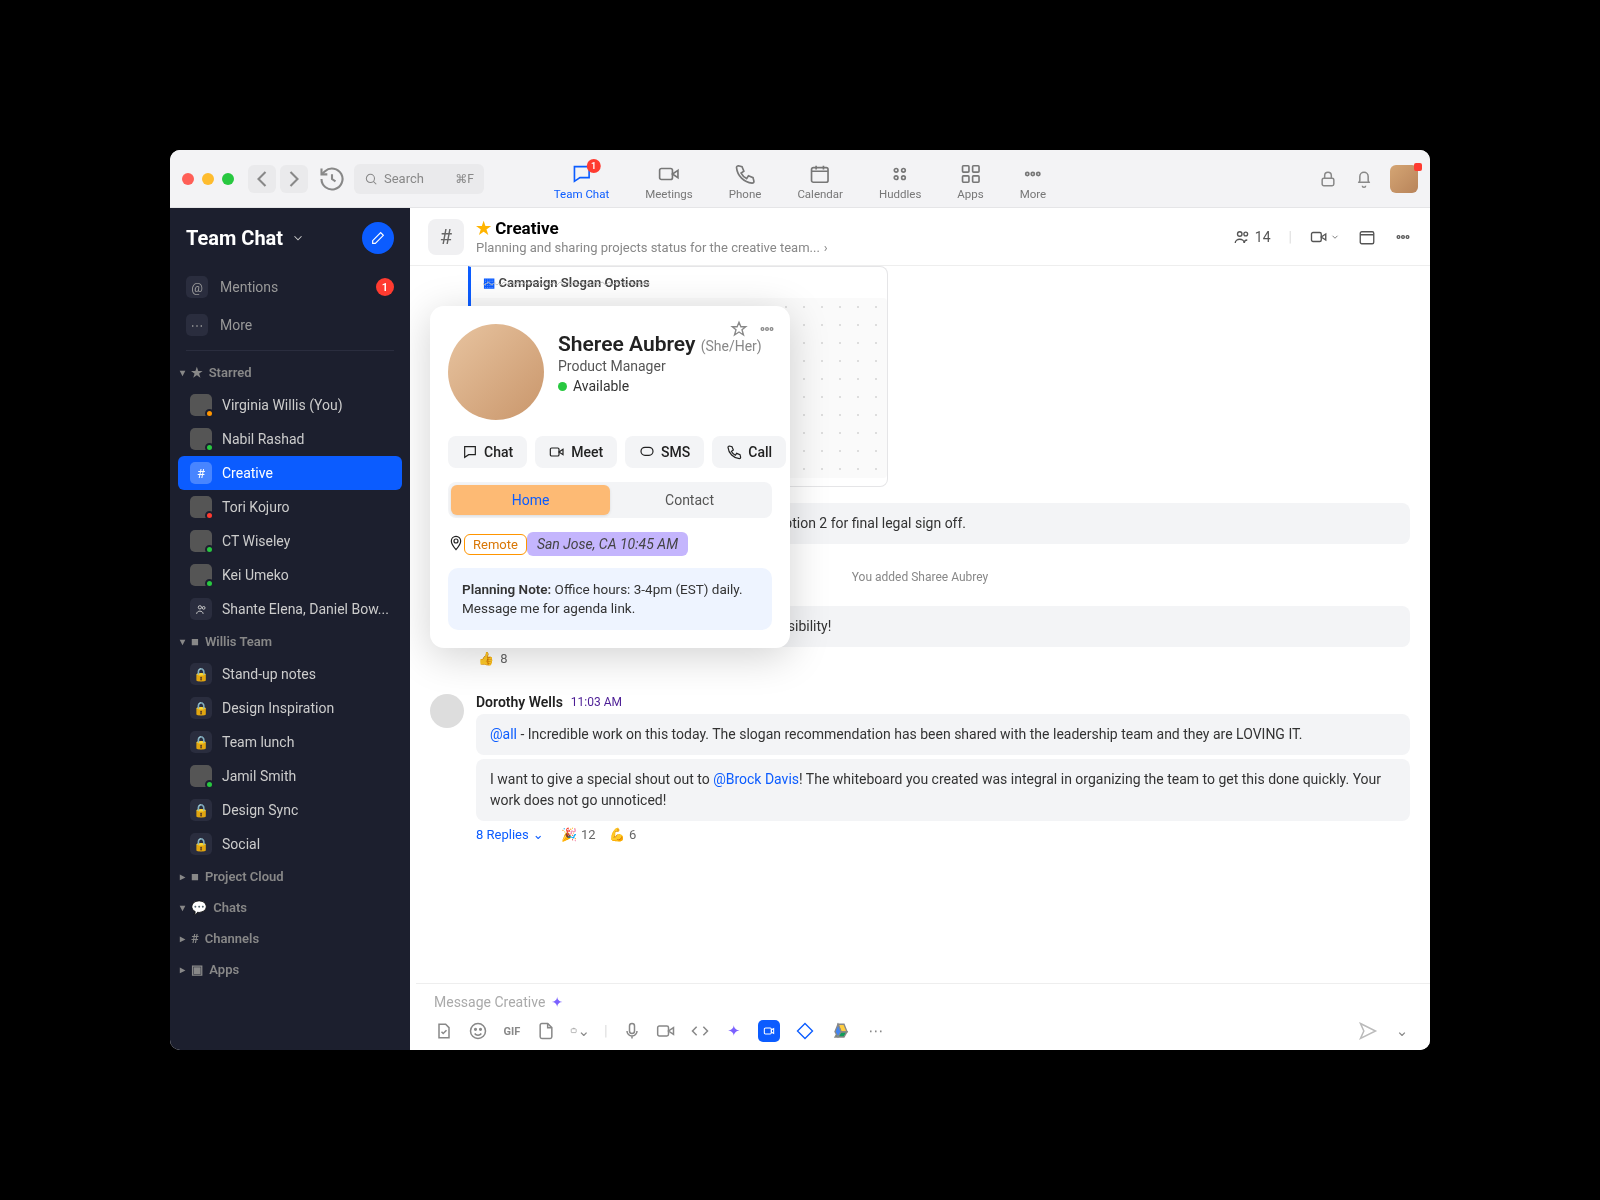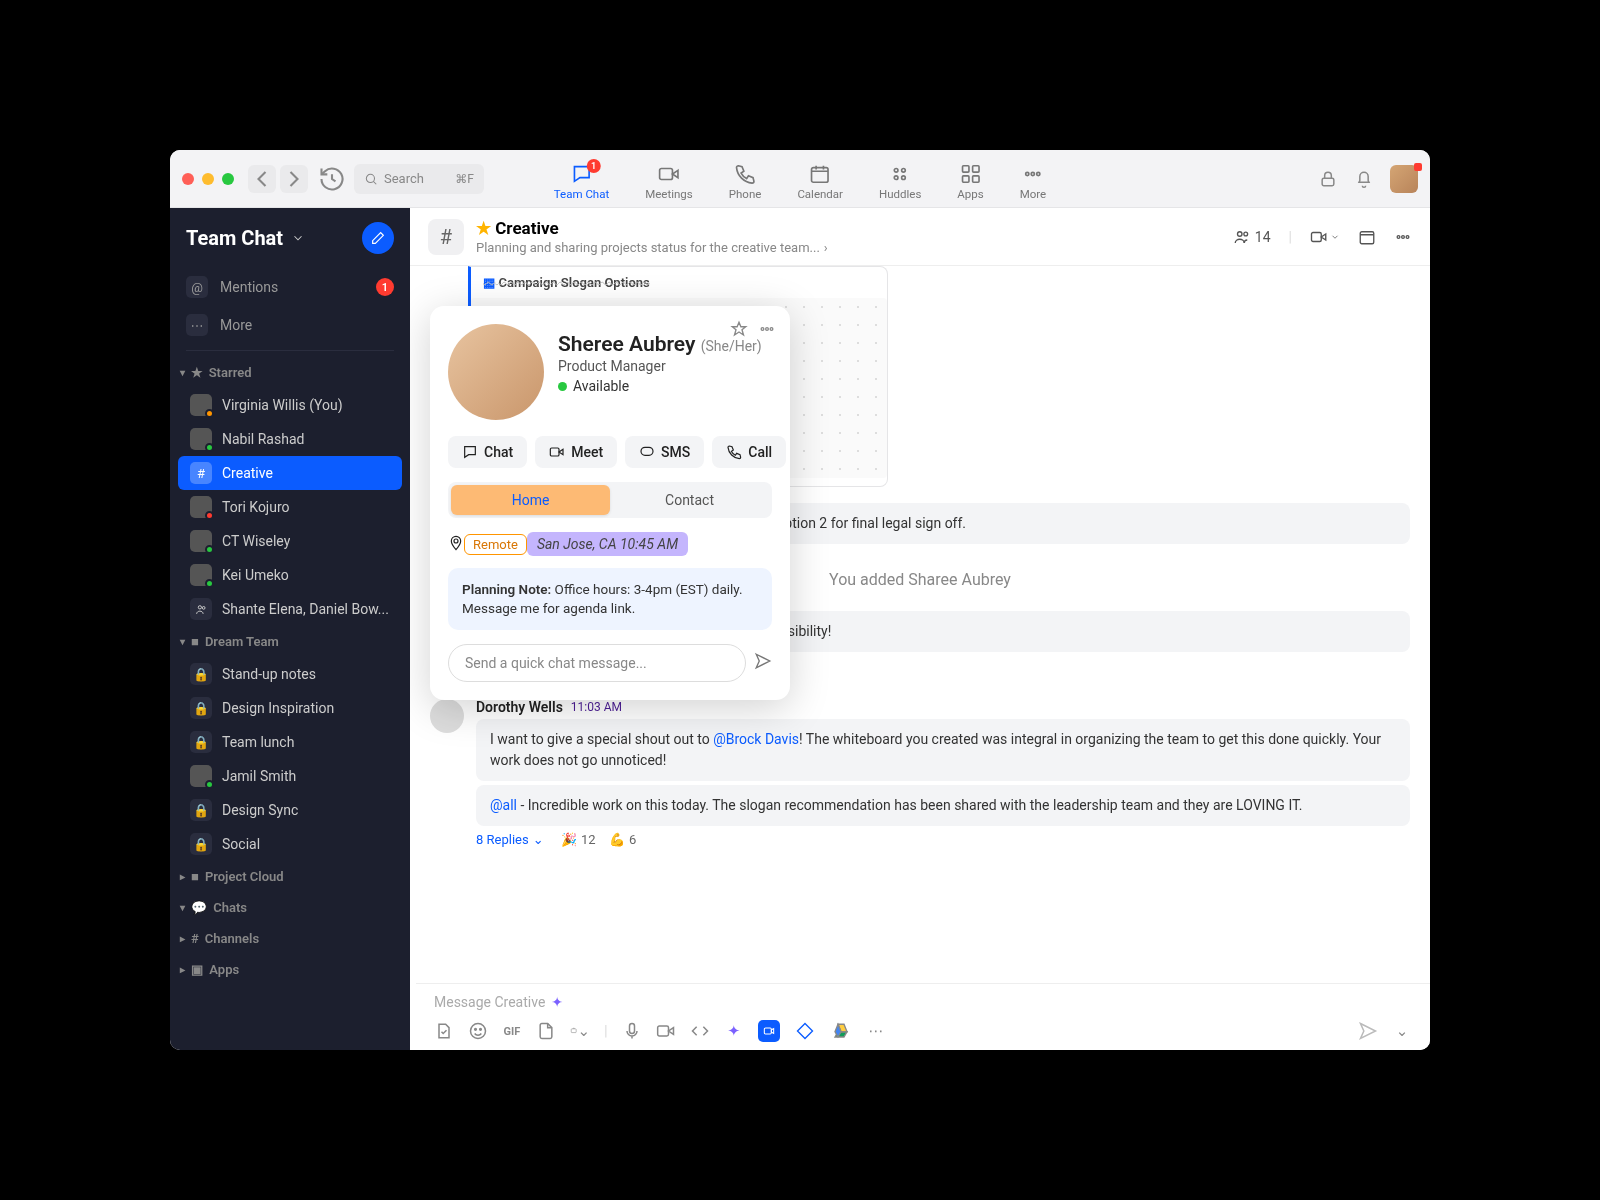--- a/index.html
+++ b/index.html
@@ -55,21 +55,21 @@
 .ch-actions .ibtn { display:flex; align-items:center; gap:2px; }
 .messages { flex:1; overflow-y:auto; padding:12px 0 12px 0; position:relative; }
 .msg { display:flex; padding:4px 20px; gap:12px; }
 .msg .mav { width:34px; height:34px; border-radius:50%; background:#ddd; flex-shrink:0; }
 .msg .mbody { flex:1; }
 .msg .mhead { display:flex; align-items:center; gap:8px; margin-bottom:4px; }
 .msg .mname { font-weight:600; font-size:14px; color:#222; }
 .msg .mtime { font-size:12px; color:#4c1d95; }
 .bubble { background:#f3f4f6; border-radius:8px; padding:10px 14px; font-size:14px; color:#333; line-height:1.5; margin-bottom:4px; }
 .mention { color:#0b5cff; }
-.sys-msg { text-align:center; color:#888; font-size:16px; padding:18px 0; }
+.sys-msg { text-align:center; color:#888; font-size:12px; padding:18px 0; }
 .react { display:flex; align-items:center; gap:6px; font-size:13px; color:#666; padding-left:2px; }
 .replies { color:#0b5cff; font-size:13px; display:flex; align-items:center; gap:4px; margin-top:6px; }
 .whiteboard { border:1px solid #e5e5e7; border-radius:8px; margin-left:58px; margin-right:40px; width:420px; padding:8px 0 0 0; }
 .whiteboard .wb-grid { height:180px; background:#fafafa; margin:8px 0; position:relative; background-image:radial-gradient(#ddd 1px,transparent 1px); background-size:18px 18px; border-radius:4px; }
 .wb-grid .tile { position:absolute; width:44px; height:44px; background:#f4b8a8; border-radius:3px; }
 .composer { border-top:1px solid #eee; padding:10px 18px 8px;margin-left:6px; }
 .composer .placeholder { color:#aaa; font-size:14px; display:flex; align-items:center; gap:6px; }
 .composer .sparkle { color:#7b61ff; }
 .composer-tools { display:flex; align-items:center; gap:14px; color:#888; padding-top:10px; font-size:15px; }
 .composer-tools .tool { width:20px; height:20px; display:flex; align-items:center; justify-content:center; }
@@ -300,21 +300,21 @@
                 <path d="M3 20c0-3 3-5 6-5s6 2 6 5"></path>
               </svg>
             </div>
             <span class="name">Shante Elena, Daniel Bow...</span>
           </div>
         </div>
 
       <div class="sb-section">
         <span class="chev">▾</span>
         <span>■</span>
-        <span>Dream Team</span>
+        <span>Willis Team</span>
       </div>
       <div id="dream-list">
           <div class="sb-item">
             <div class="av hash">🔒</div>
             <span class="name">Stand-up notes</span>
           </div>
           <div class="sb-item">
             <div class="av hash">🔒</div>
             <span class="name">Design Inspiration</span>
           </div>
@@ -449,22 +449,22 @@
           </div>
         </div>
 
         <div class="msg" style="margin-top:20px">
           <div class="mav"></div>
           <div class="mbody">
             <div class="mhead">
                 <span class="mname">Dorothy Wells</span>
                 <span class="mtime">11:03 AM</span>
               </div>
+            <div class="bubble"><span class="mention">@all</span><span> - Incredible work on this today. The slogan recommendation has been shared with the leadership team and they are LOVING IT.</span></div>
             <div class="bubble"><span>I want to give a special shout out to </span><span class="mention">@Brock Davis</span><span>! The whiteboard you created was integral in organizing the team to get this done quickly. Your work does not go unnoticed!</span></div>
-            <div class="bubble"><span class="mention">@all</span><span> - Incredible work on this today. The slogan recommendation has been shared with the leadership team and they are LOVING IT.</span></div>
             <div class="replies">
               <span>8 Replies</span>
                 <span>⌄</span>
               <span style="margin-left:14px;color:#666"><span>🎉</span> <span>12</span></span>
               <span style="margin-left:10px;color:#666"><span>💪</span> <span>6</span></span>
             </div>
           </div>
         </div>
 
         <div class="profile-card">
@@ -521,26 +521,20 @@
             <div class="pc-tab">Contact</div>
           </div>
           <div class="pc-loc">
             <span class="pin"><svg width="16" height="16" viewBox="0 0 24 24" fill="#222" stroke="none">
                   <path d="M12 2a7 7 0 0 0-7 7c0 5 7 13 7 13s7-8 7-13a7 7 0 0 0-7-7zm0 10a3 3 0 1 1 0-6 3 3 0 0 1 0 6z"></path>
                 </svg></span>
             <span class="remote">Remote</span>
             <span class="city">San Jose, CA 10:45 AM</span>
           </div>
           <div class="pc-note"><b>Planning Note:</b><span> Office hours: 3-4pm (EST) daily. Message me for agenda link.</span></div>
-          <div class="pc-input-row">
-            <div class="pc-input">Send a quick chat message...</div>
-            <span class="pc-send"><svg width="18" height="18" viewBox="0 0 24 24" fill="#777" stroke="none">
-                  <path d="M3 3l18 9-18 9 4-9-4-9z"></path>
-                </svg></span>
-          </div>
         </div>
       </div>
 
       <div class="composer">
         <div class="placeholder">
             <span>Message Creative</span> 
             <span class="sparkle">✦</span>
           </div>
         <div class="composer-tools">
           <span class="tool">

